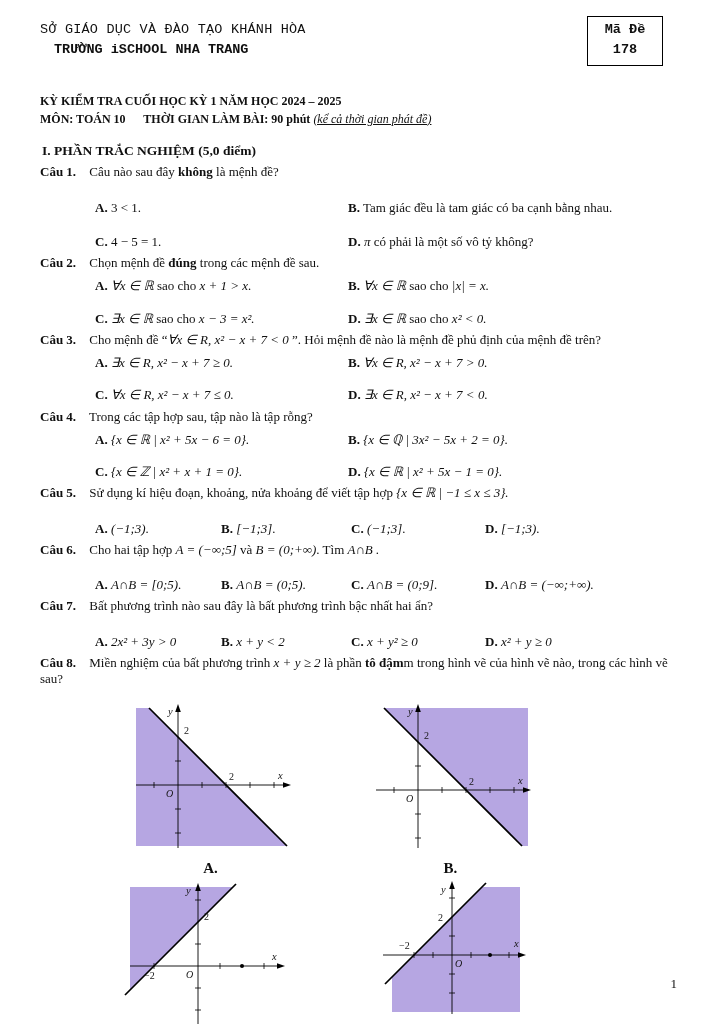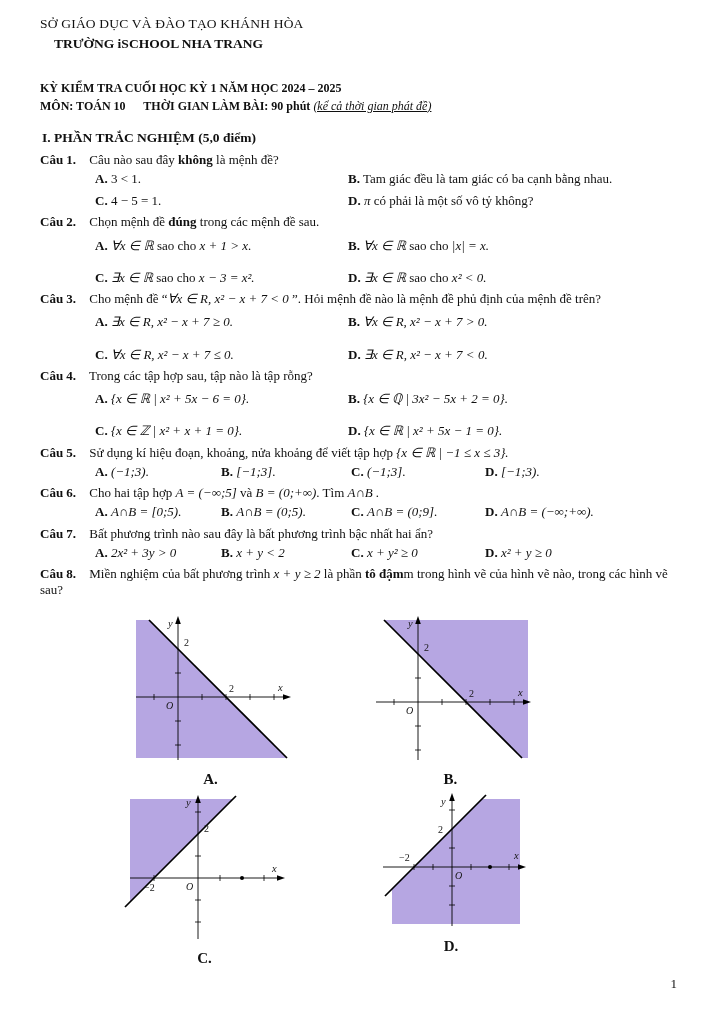--- a/index.html
+++ b/index.html
@@ -3,40 +3,40 @@
 <meta charset="utf-8">
 <style>
   html,body{margin:0;padding:0;}
   body{
     width:725px;height:1024px;background:#ffffff;color:#101010;
     font-family:"Liberation Serif", serif;font-size:13px;line-height:1.25;
     position:relative;overflow:hidden;
   }
   .page{box-sizing:border-box;height:100%;padding:16px 40px 0 40px;position:relative;}
   
-  .hdr{display:flex;justify-content:space-between;align-items:center;}
+  .hdr{display:flex;justify-content:space-between;align-items:center;font-family:Liberation Mono, monospace;}
   .hdr-left{font-size:13.5px;}
   .hdr-left .dept{letter-spacing:.2px;}
   .hdr-left .school{font-weight:bold;padding-left:14px;margin-top:3px;}
   .code-box{
     border:1.4px solid #000;text-align:center;font-weight:bold;font-size:13.5px;
     padding:3px 12px 4px 12px;margin-right:22px;line-height:1.5;min-width:50px;
   }
   
   .titles{text-align:left;margin-top:28px;font-size:12px;}
   .title{font-weight:bold;}
   .subtitle{margin-top:3px;}
   .run-b{font-weight:bold;}
   .run-i{font-style:italic;text-decoration:underline;}
   .run-m{font-style:italic;}
   .section-title{font-weight:bold;margin:16px 0 4px 2px;font-size:13.5px;}
   
   .question{margin-top:5px;}
   .qlabel{font-weight:bold;display:inline-block;min-width:46px;}
-  .options{margin-left:55px;display:grid;margin-top:3px;row-gap:6px;}
+  .options{margin-left:55px;display:grid;margin-top:19px;row-gap:18px;}
   .options.cols2{grid-template-columns:253px 1fr;}
   .options.cols4{grid-template-columns:126px 130px 134px 1fr;}
   .options.roomy{row-gap:16px;margin-top:7px;}
   .opt-letter{font-weight:bold;}
   
   .figures{margin-top:13px;}
   .fig-row{display:flex;align-items:flex-start;}
   .fig-row.r1{margin-left:88px;gap:75px;}
   .fig-row.r2{margin-left:82px;gap:88px;margin-top:2px;}
   figure{margin:0;text-align:center;}
@@ -55,20 +55,24 @@
 </style>
 </head>
 <body>
 
 <div class="page">
 
   <div class="hdr">
     <div class="hdr-left">
       <div class="dept">SỞ GIÁO DỤC VÀ ĐÀO TẠO KHÁNH HÒA</div>
       <div class="school">TRƯỜNG iSCHOOL NHA TRANG</div>
+    </div>
+    <div class="code-box">
+      <div>Mã Đề</div>
+      <div>178</div>
     </div>
   </div>
 
   <div class="titles">
     <div class="title">KỲ KIỂM TRA CUỐI HỌC KỲ 1 NĂM HỌC 2024 – 2025</div>
     <div class="subtitle"><span class="run-b">MÔN: TOÁN 10&nbsp;&nbsp;&nbsp;&nbsp;&nbsp; THỜI GIAN LÀM BÀI: 90 phút </span><span class="run-i">(kể cả thời gian phát đề)</span></div>
   </div>
 
   <div class="section-title">I. PHẦN TRẮC NGHIỆM (5,0 điểm)</div>
 

